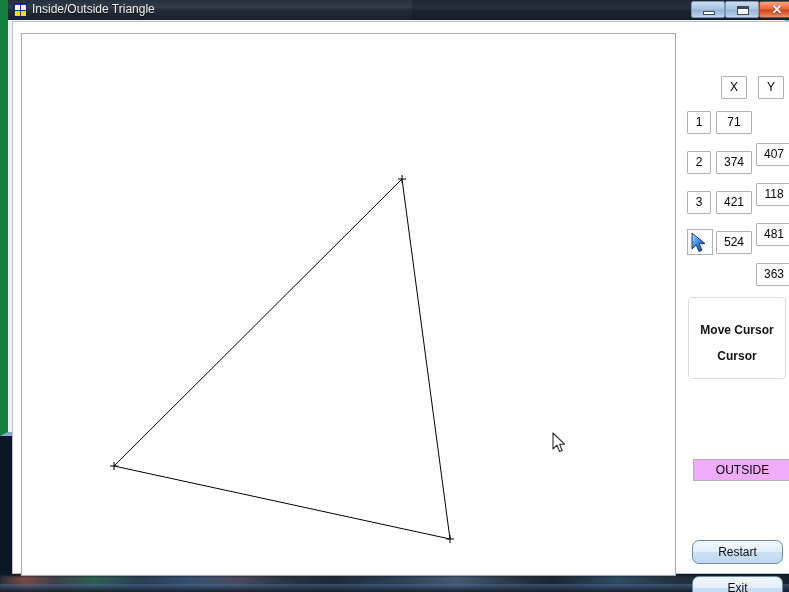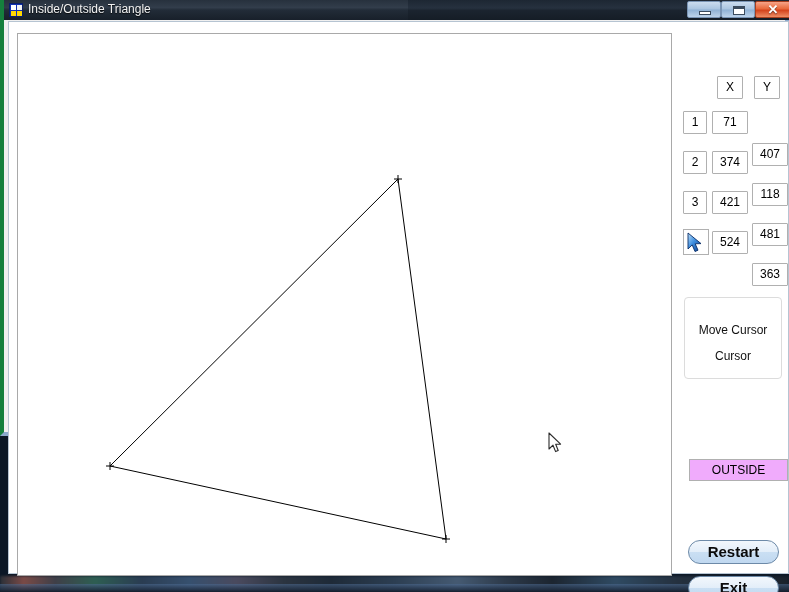--- a/index.html
+++ b/index.html
@@ -59,21 +59,21 @@
     background: linear-gradient(to bottom, rgba(80,110,150,.55), rgba(20,30,45,.9));
   }
 
   
   #app-window {
     position: absolute;
     left: 0; top: 0;
     width: 789px;
     height: 436px;
     box-sizing: border-box;
-    border-left: 4px solid #15803d;
+    border-left: 8px solid #15803d;
     border-right: 4px solid #8ba9cc;
     border-bottom: 4px solid #8ba9cc;
     background: #f0f0f0;
   }
 
   
   #titlebar {
     position: absolute;
     left: 0; top: 0;
     width: 789px;
@@ -254,21 +254,21 @@
     box-sizing: border-box;
     border: 1px solid #dcdcdc;
     border-radius: 4px;
     background: #ffffff;
     text-align: center;
     padding-top: 19px;
   }
   #hint-box .line {
     font-size: 12px;
     color: #111111;
-    font-weight: normal;
+    font-weight: bold;
     line-height: 26px;
   }
 
   #status-box {
     position: absolute;
     left: 13px; top: 426px;
     width: 99px;
     height: 22px;
     box-sizing: border-box;
     border: 1px solid #b0b0b0;
@@ -279,24 +279,24 @@
     color: #000000;
   }
 
   .action-btn {
     position: absolute;
     left: 12px;
     width: 91px;
     height: 24px;
     box-sizing: border-box;
     border: 1px solid #6d8aa8;
-    border-radius: 12px;
+    border-radius: 7px;
     background: linear-gradient(to bottom,#f2f7fc 0%,#e3eef9 48%,#cadff3 50%,#c0d8f0 100%);
-    font-size: 15px;
-    font-weight: bold;
+    font-size: 12px;
+    font-weight: normal;
     color: #0b0b0b;
     text-align: center;
     line-height: 22px;
     cursor: default;
   }
   #btn-restart { top: 507px; }
   #btn-exit    { top: 543px; }
 </style>
 </head>
 <body>

